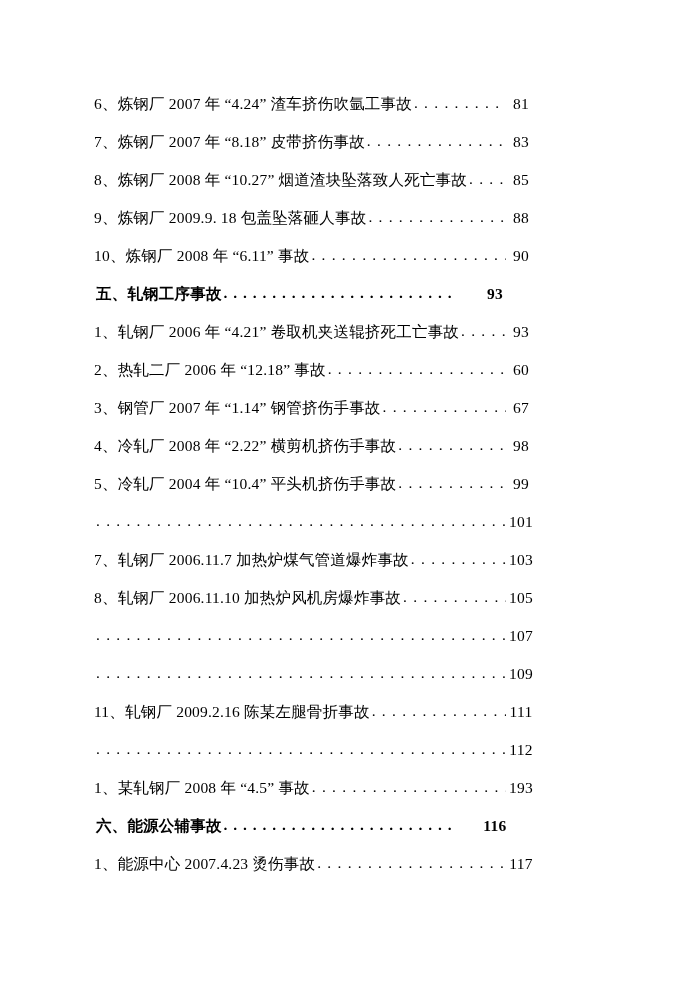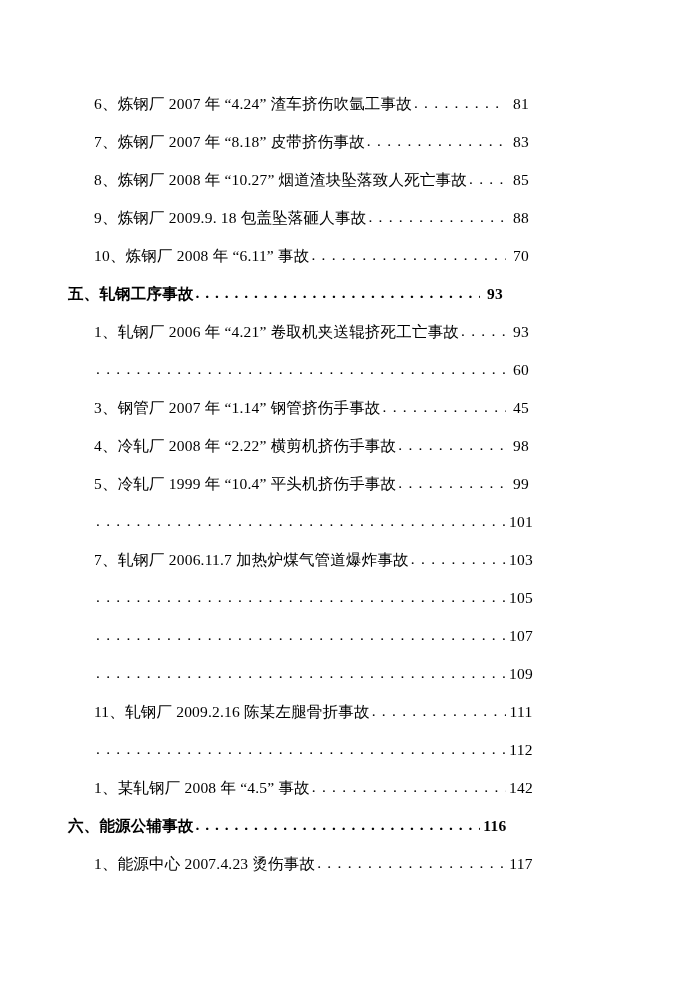--- a/index.html
+++ b/index.html
@@ -55,20 +55,21 @@
     min-width: 26px;
     letter-spacing: 0.3px;
   }
   .toc-entry.level1 {
     font-weight: bold;
     padding-left: 0px;
   }
   .toc-entry.level1 .label,
   .toc-entry.level1 .page-no {
     font-weight: bold;
+    margin-left: 28px;
   }
   .toc-entry.level2 {
     padding-left: 26px;
   }
   .toc-entry.level1 .leader {
     letter-spacing: 1.0px;
   }
 </style>
 </head>
 <body>
@@ -91,61 +92,63 @@
         <span class="page-no">85</span>
       </div>
       <div class="toc-entry level2">
         <span class="label">9、炼钢厂 2009.9. 18 包盖坠落砸人事故</span>
         <span class="leader">. . . . . . . . . . . . . . . . . . . . . . . . . . . . . . . . . . . . . . . . . . . . . . . . . . . . . . . . . . . . . . . . . . . . . . . . . . . . . . . . . . . . . . . . . </span>
         <span class="page-no">88</span>
       </div>
       <div class="toc-entry level2">
         <span class="label">10、炼钢厂 2008 年 “6.11” 事故</span>
         <span class="leader">. . . . . . . . . . . . . . . . . . . . . . . . . . . . . . . . . . . . . . . . . . . . . . . . . . . . . . . . . . . . . . . . . . . . . . . . . . . . . . . . . . . . . . . . . </span>
-        <span class="page-no">70</span>
+        <span class="page-no">90</span>
       </div>
       <div class="toc-entry level1">
         <span class="label">五、轧钢工序事故</span>
         <span class="leader">. . . . . . . . . . . . . . . . . . . . . . . . . . . . . . . . . . . . . . . . . . . . . . . . . . . . . . . . . . . . . . . . . . . . . . . . . . . . . . . . . . . . . . . . . </span>
         <span class="page-no">93</span>
       </div>
       <div class="toc-entry level2">
         <span class="label">1、轧钢厂 2006 年 “4.21” 卷取机夹送辊挤死工亡事故</span>
         <span class="leader">. . . . . . . . . . . . . . . . . . . . . . . . . . . . . . . . . . . . . . . . . . . . . . . . . . . . . . . . . . . . . . . . . . . . . . . . . . . . . . . . . . . . . . . . . </span>
         <span class="page-no">93</span>
       </div>
       <div class="toc-entry level2">
+        <span class="label">2、热轧二厂 2006 年 “12.18” 事故</span>
         <span class="leader">. . . . . . . . . . . . . . . . . . . . . . . . . . . . . . . . . . . . . . . . . . . . . . . . . . . . . . . . . . . . . . . . . . . . . . . . . . . . . . . . . . . . . . . . . </span>
         <span class="page-no">60</span>
       </div>
       <div class="toc-entry level2">
         <span class="label">3、钢管厂 2007 年 “1.14” 钢管挤伤手事故</span>
         <span class="leader">. . . . . . . . . . . . . . . . . . . . . . . . . . . . . . . . . . . . . . . . . . . . . . . . . . . . . . . . . . . . . . . . . . . . . . . . . . . . . . . . . . . . . . . . . </span>
-        <span class="page-no">45</span>
+        <span class="page-no">67</span>
       </div>
       <div class="toc-entry level2">
         <span class="label">4、冷轧厂 2008 年 “2.22” 横剪机挤伤手事故</span>
         <span class="leader">. . . . . . . . . . . . . . . . . . . . . . . . . . . . . . . . . . . . . . . . . . . . . . . . . . . . . . . . . . . . . . . . . . . . . . . . . . . . . . . . . . . . . . . . . </span>
         <span class="page-no">98</span>
       </div>
       <div class="toc-entry level2">
-        <span class="label">5、冷轧厂 1999 年 “10.4” 平头机挤伤手事故</span>
+        <span class="label">5、冷轧厂 2004 年 “10.4” 平头机挤伤手事故</span>
         <span class="leader">. . . . . . . . . . . . . . . . . . . . . . . . . . . . . . . . . . . . . . . . . . . . . . . . . . . . . . . . . . . . . . . . . . . . . . . . . . . . . . . . . . . . . . . . . </span>
         <span class="page-no">99</span>
       </div>
       <div class="toc-entry level2">
         <span class="leader">. . . . . . . . . . . . . . . . . . . . . . . . . . . . . . . . . . . . . . . . . . . . . . . . . . . . . . . . . . . . . . . . . . . . . . . . . . . . . . . . . . . . . . . . . </span>
         <span class="page-no">101</span>
       </div>
       <div class="toc-entry level2">
         <span class="label">7、轧钢厂 2006.11.7 加热炉煤气管道爆炸事故</span>
         <span class="leader">. . . . . . . . . . . . . . . . . . . . . . . . . . . . . . . . . . . . . . . . . . . . . . . . . . . . . . . . . . . . . . . . . . . . . . . . . . . . . . . . . . . . . . . . . </span>
         <span class="page-no">103</span>
       </div>
       <div class="toc-entry level2">
+        <span class="label">8、轧钢厂 2006.11.10 加热炉风机房爆炸事故</span>
         <span class="leader">. . . . . . . . . . . . . . . . . . . . . . . . . . . . . . . . . . . . . . . . . . . . . . . . . . . . . . . . . . . . . . . . . . . . . . . . . . . . . . . . . . . . . . . . . </span>
         <span class="page-no">105</span>
       </div>
       <div class="toc-entry level2">
         <span class="leader">. . . . . . . . . . . . . . . . . . . . . . . . . . . . . . . . . . . . . . . . . . . . . . . . . . . . . . . . . . . . . . . . . . . . . . . . . . . . . . . . . . . . . . . . . </span>
         <span class="page-no">107</span>
       </div>
       <div class="toc-entry level2">
         <span class="leader">. . . . . . . . . . . . . . . . . . . . . . . . . . . . . . . . . . . . . . . . . . . . . . . . . . . . . . . . . . . . . . . . . . . . . . . . . . . . . . . . . . . . . . . . . </span>
         <span class="page-no">109</span>
@@ -155,21 +158,21 @@
         <span class="leader">. . . . . . . . . . . . . . . . . . . . . . . . . . . . . . . . . . . . . . . . . . . . . . . . . . . . . . . . . . . . . . . . . . . . . . . . . . . . . . . . . . . . . . . . . </span>
         <span class="page-no">111</span>
       </div>
       <div class="toc-entry level2">
         <span class="leader">. . . . . . . . . . . . . . . . . . . . . . . . . . . . . . . . . . . . . . . . . . . . . . . . . . . . . . . . . . . . . . . . . . . . . . . . . . . . . . . . . . . . . . . . . </span>
         <span class="page-no">112</span>
       </div>
       <div class="toc-entry level2">
         <span class="label">1、某轧钢厂 2008 年 “4.5” 事故</span>
         <span class="leader">. . . . . . . . . . . . . . . . . . . . . . . . . . . . . . . . . . . . . . . . . . . . . . . . . . . . . . . . . . . . . . . . . . . . . . . . . . . . . . . . . . . . . . . . . </span>
-        <span class="page-no">142</span>
+        <span class="page-no">193</span>
       </div>
       <div class="toc-entry level1">
         <span class="label">六、能源公辅事故</span>
         <span class="leader">. . . . . . . . . . . . . . . . . . . . . . . . . . . . . . . . . . . . . . . . . . . . . . . . . . . . . . . . . . . . . . . . . . . . . . . . . . . . . . . . . . . . . . . . . </span>
         <span class="page-no">116</span>
       </div>
       <div class="toc-entry level2">
         <span class="label">1、能源中心 2007.4.23 烫伤事故</span>
         <span class="leader">. . . . . . . . . . . . . . . . . . . . . . . . . . . . . . . . . . . . . . . . . . . . . . . . . . . . . . . . . . . . . . . . . . . . . . . . . . . . . . . . . . . . . . . . . </span>
         <span class="page-no">117</span>

